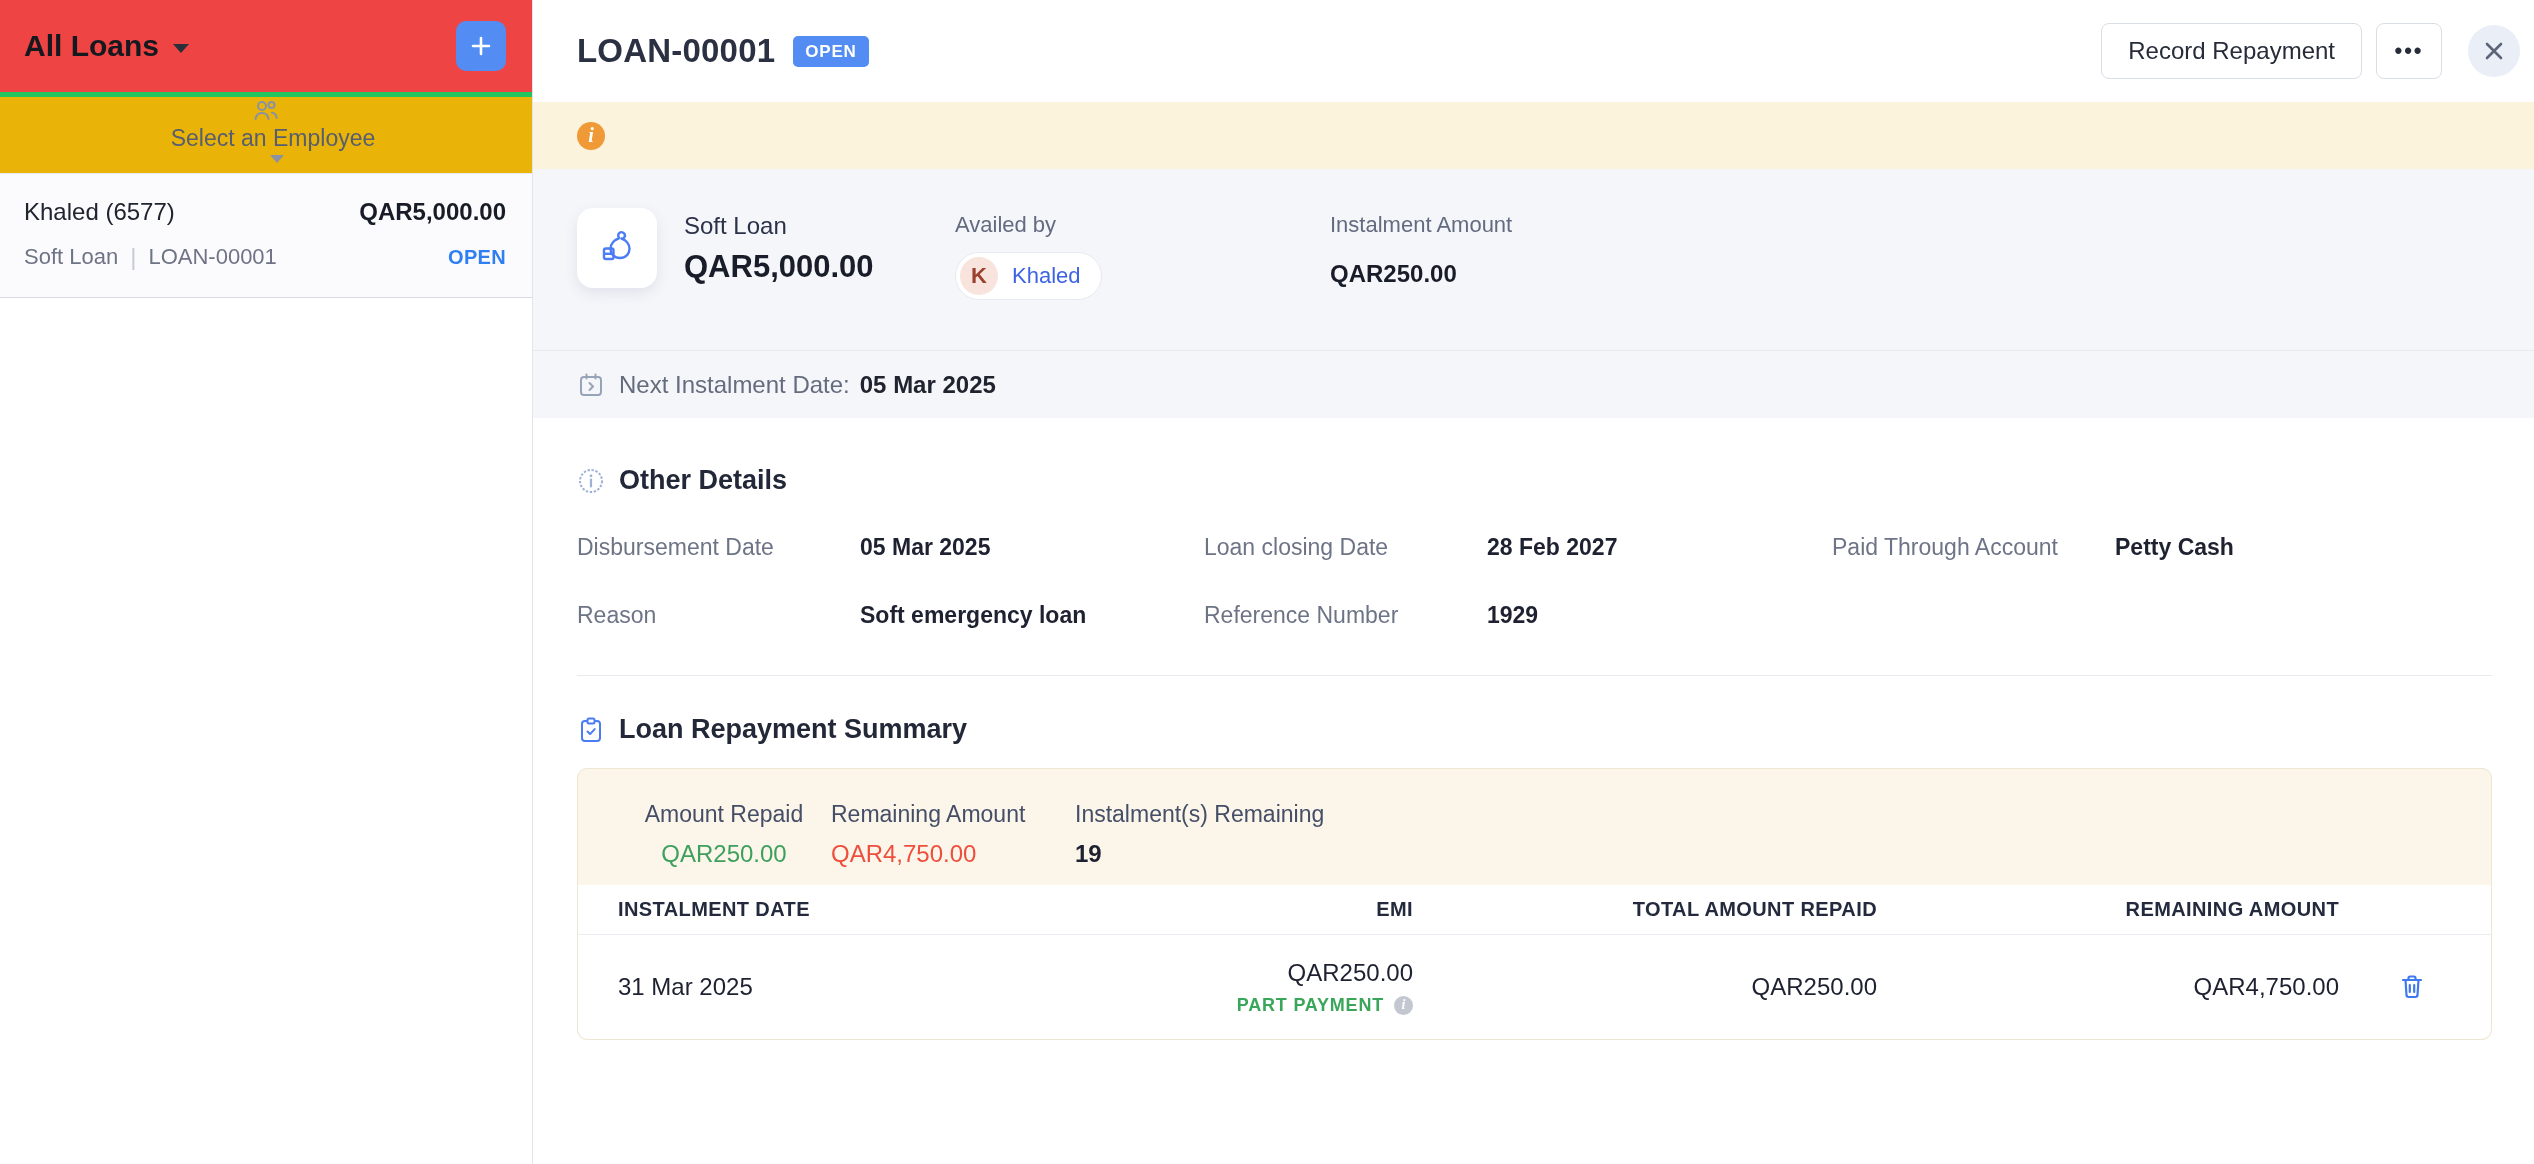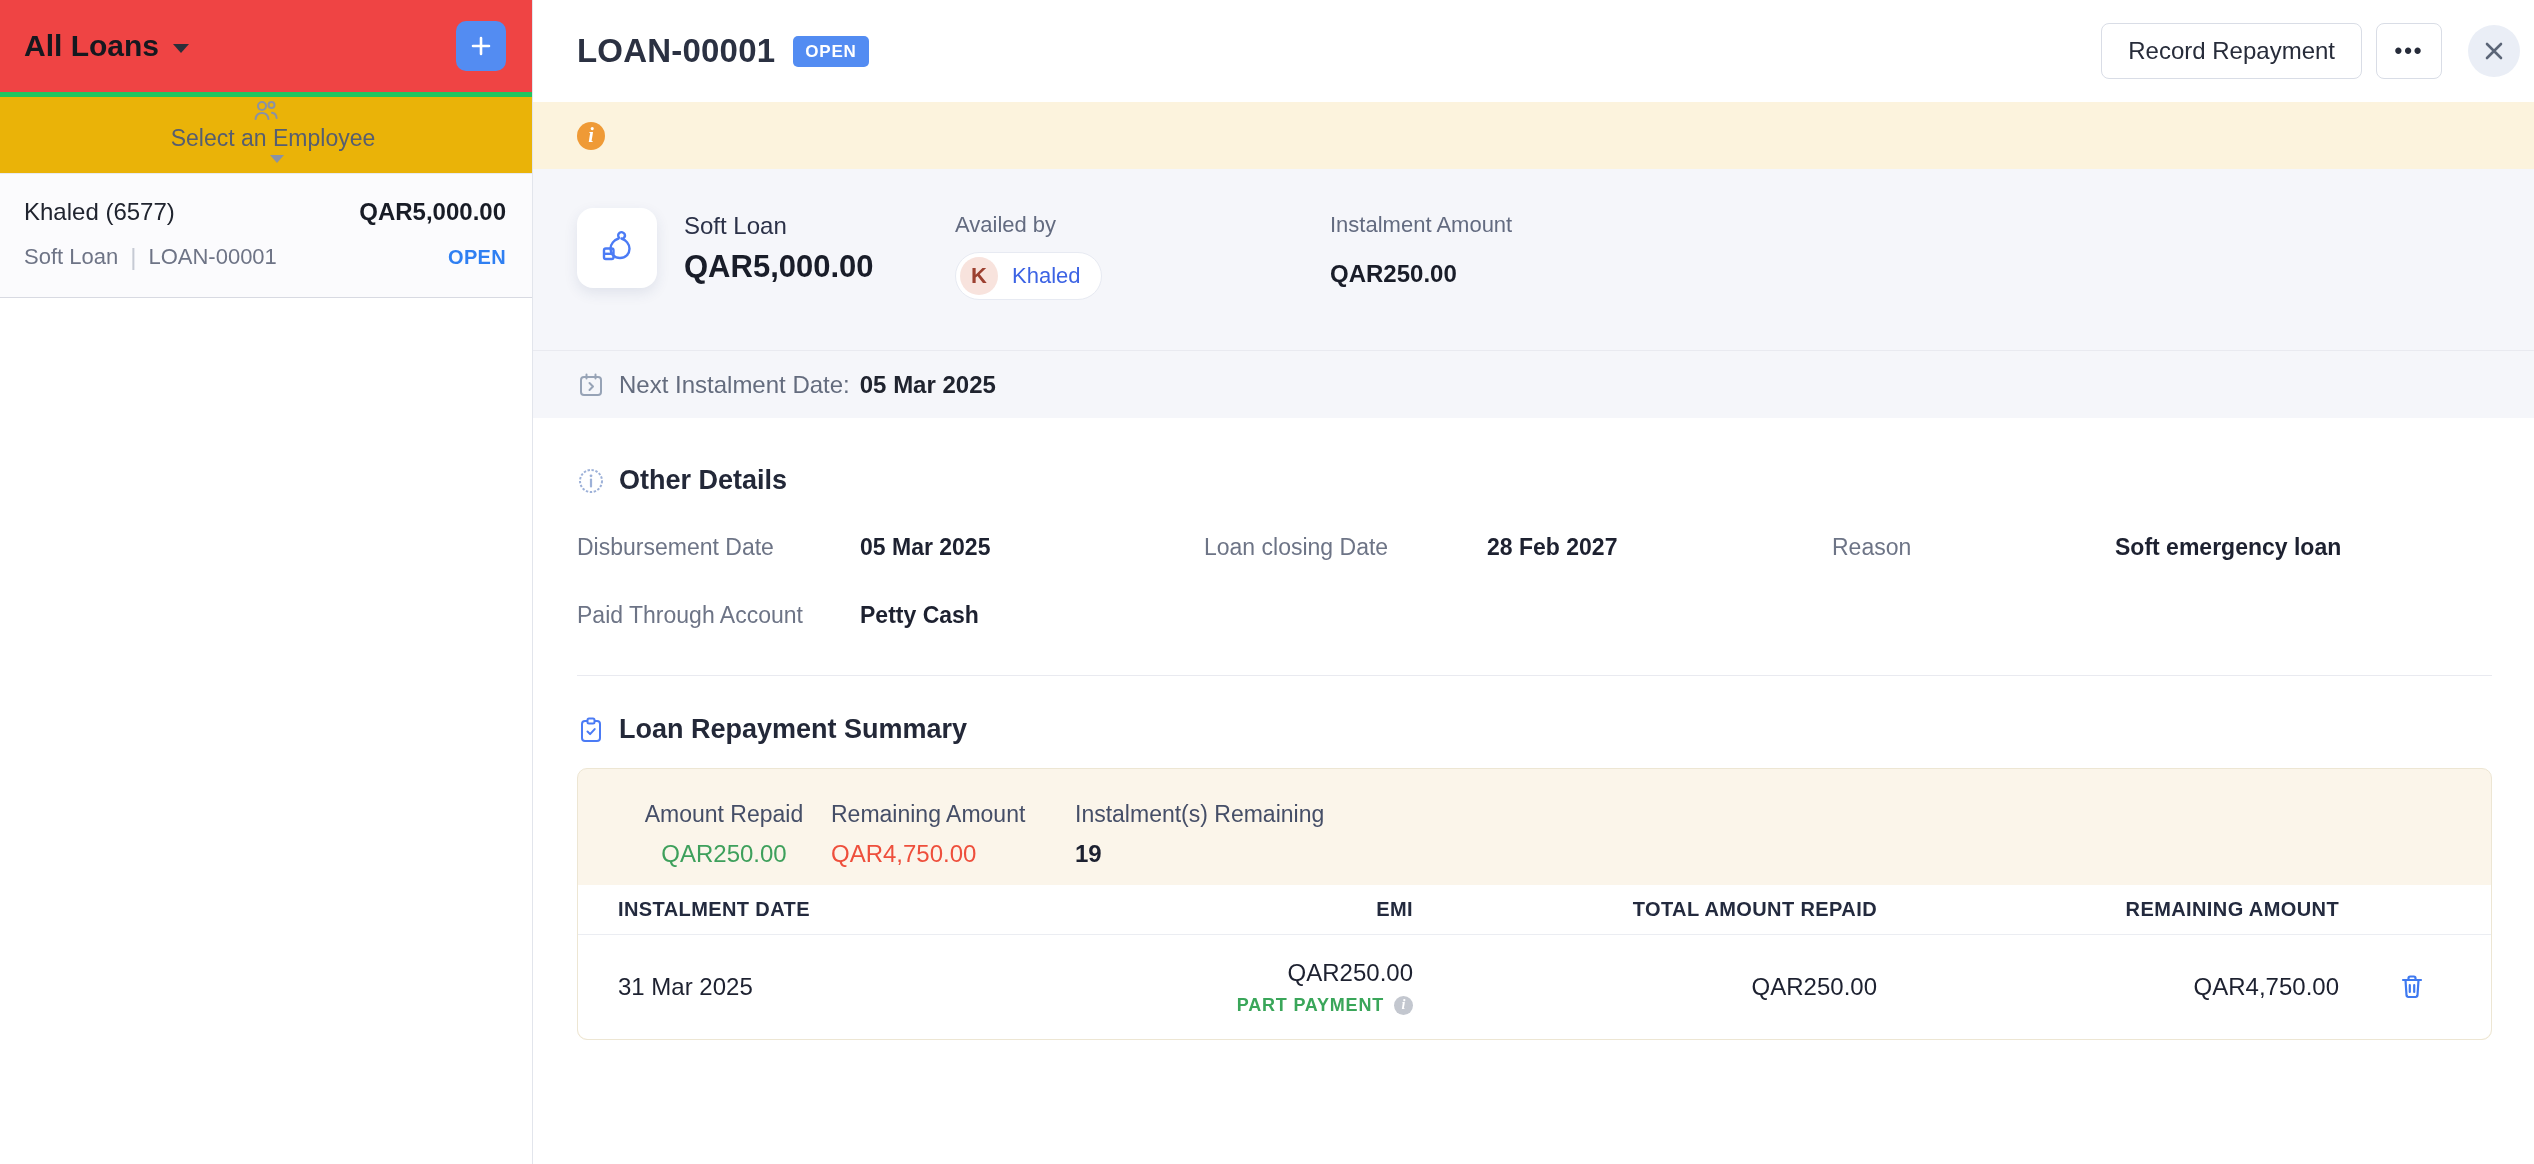--- a/index.html
+++ b/index.html
@@ -241,26 +241,30 @@
     <div class="od-grid">
       <div class="od-cell">
         <span class="od-label">Disbursement Date</span>
         <span class="od-value">05 Mar 2025</span>
       </div>
       <div class="od-cell">
         <span class="od-label">Loan closing Date</span>
         <span class="od-value">28 Feb 2027</span>
       </div>
       <div class="od-cell">
+        <span class="od-label">Paid Through Account</span>
+        <span class="od-value">Petty Cash</span>
+      </div>
+      <div class="od-cell">
         <span class="od-label">Reason</span>
         <span class="od-value">Soft emergency loan</span>
       </div>
       <div class="od-cell">
-        <span class="od-label">Paid Through Account</span>
-        <span class="od-value">Petty Cash</span>
+        <span class="od-label">Reference Number</span>
+        <span class="od-value">1929</span>
       </div>
     </div>
 
     <div class="divider"></div>
 
     <div class="section-title-row repay-title-row">
       <svg width="28" height="28" viewBox="0 0 28 28" fill="none">
         <rect x="5" y="5" width="18" height="20" rx="3" stroke="#4b7bf5" stroke-width="2"></rect>
         <rect x="10.5" y="2.5" width="7" height="5" rx="1.5" fill="#fff" stroke="#4b7bf5" stroke-width="2"></rect>
         <path d="M10.5 15.5l2.6 2.6 4.6-5" stroke="#4b7bf5" stroke-width="2" stroke-linecap="round" stroke-linejoin="round"></path>

